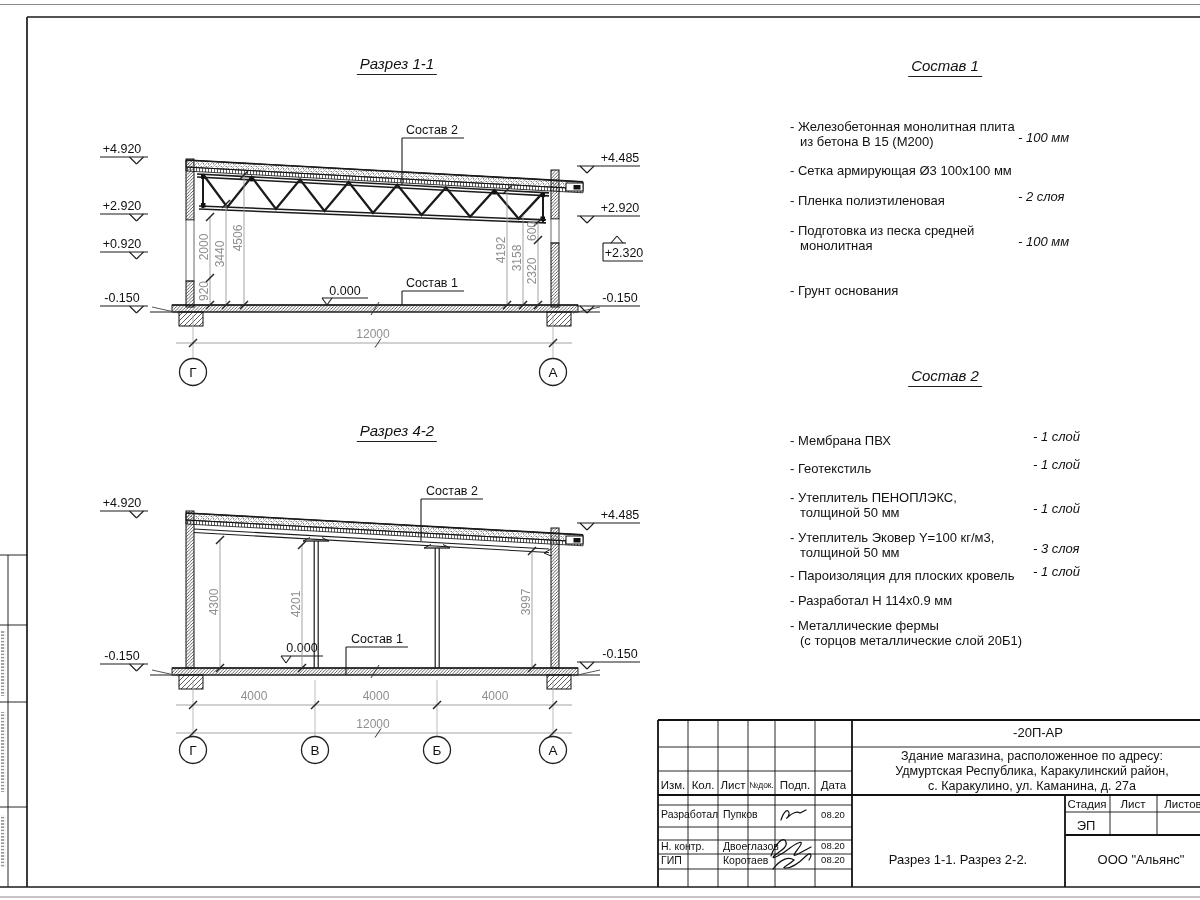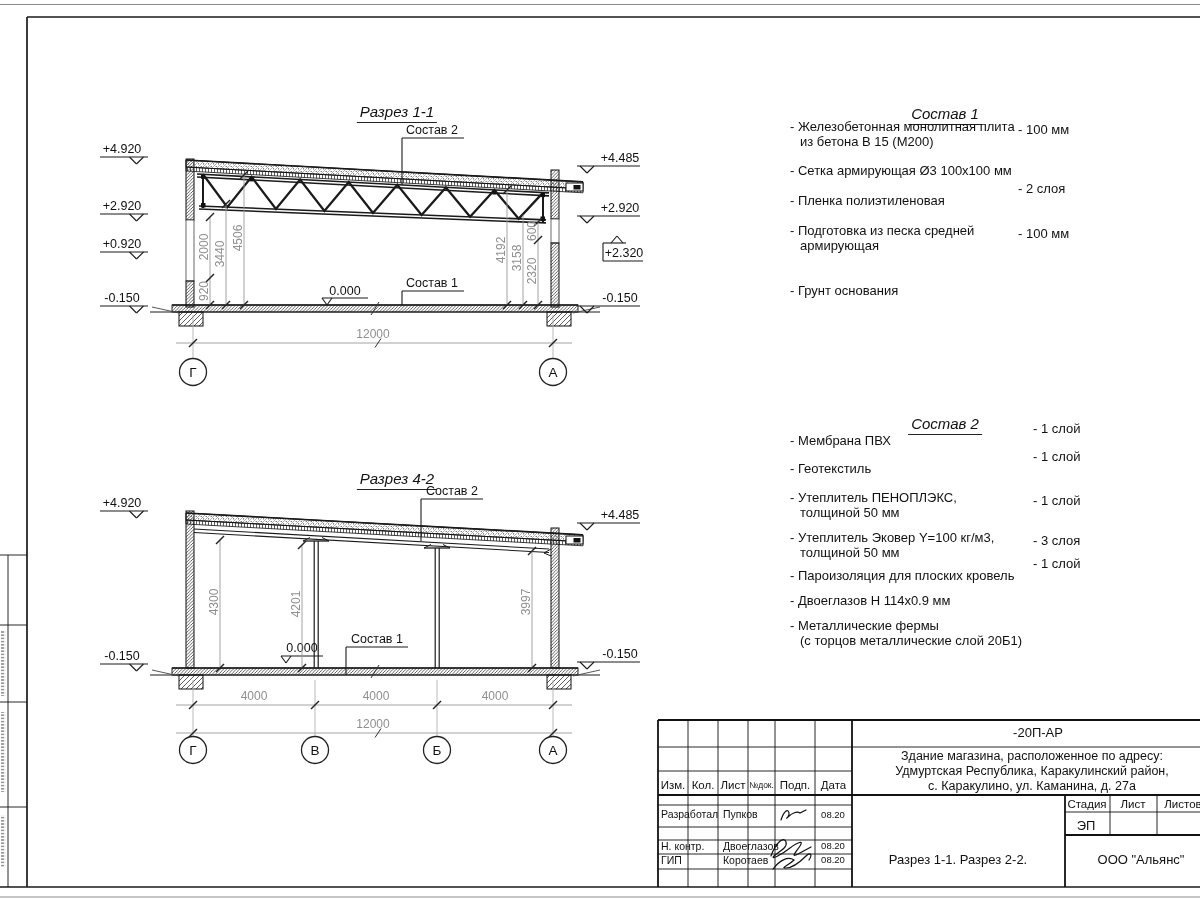--- a/index.html
+++ b/index.html
@@ -1,24 +1,24 @@
 <!DOCTYPE html>
 <html><head>
 <meta charset="utf-8">
 <style>
   html,body{margin:0;padding:0;background:#fff;}
   #sheet{position:relative;width:1200px;height:900px;background:#fff;overflow:hidden;
          font-family:"Liberation Sans",sans-serif;}
   #linework{position:absolute;left:0;top:0;}
   .heading{position:absolute;transform:translateX(-50%);font-style:italic;font-size:15px;
-           color:#111;border-bottom:1.3px solid #222;padding:0 3px 2px;white-space:nowrap;margin-top:48px;}
+           color:#111;border-bottom:1.3px solid #222;padding:0 3px 2px;white-space:nowrap;}
   .mat-item{position:absolute;font-size:13px;line-height:15px;color:#111;white-space:nowrap;}
   .mat-item .l2{display:block;padding-left:10px;}
   .mat-item .l1{display:block;}
-  .mat-item .val{position:absolute;bottom:12px;white-space:nowrap;}
+  .mat-item .val{position:absolute;bottom:4px;white-space:nowrap;font-style:italic;}
   .list-s1 .val{left:228px;}
   .list-s2 .val{left:243px;}
   
   text{font-family:"Liberation Sans",sans-serif;}
   .ft-ev{font-size:12.5px;fill:#111;}
   .ft-lab{font-size:12.5px;fill:#111;}
   .ft-dim{font-size:12px;fill:#8f8f8f;}
   .ft-ax{font-size:13.5px;fill:#111;}
   .ft-tb{font-size:12.5px;fill:#111;}
   .ft-tb-h{font-size:11.5px;fill:#111;}
@@ -413,21 +413,21 @@
     <span class="l1">- Сетка армирующая Ø3 100х100 мм</span>
 
   </div>
   <div class="mat-item list-s1" style="left:790px;top:193px;">
     <span class="l1">- Пленка полиэтиленовая</span>
 
     <span class="val">-  2 слоя</span>
   </div>
   <div class="mat-item list-s1" style="left:790px;top:223px;">
     <span class="l1">- Подготовка из песка средней</span>
-    <span class="l2">армирующая</span>
+    <span class="l2">монолитная</span>
     <span class="val">- 100 мм</span>
   </div>
   <div class="mat-item list-s1" style="left:790px;top:268px;margin-top:15px;">
     <span class="l1">- Грунт основания</span>
 
   </div>
 </div>
 
 <div>
   <div class="mat-item list-s2" style="left:790px;top:433px;">
@@ -449,21 +449,21 @@
     <span class="l1">- Утеплитель Эковер Y=100 кг/м3,</span>
     <span class="l2">толщиной 50 мм</span>
     <span class="val">- 3 слоя</span>
   </div>
   <div class="mat-item list-s2" style="left:790px;top:568px;">
     <span class="l1">- Пароизоляция для плоских кровель</span>
 
     <span class="val">- 1 слой</span>
   </div>
   <div class="mat-item list-s2" style="left:790px;top:593px;">
-    <span class="l1">- Двоеглазов Н 114х0.9 мм</span>
+    <span class="l1">- Разработал Н 114х0.9 мм</span>
 
   </div>
   <div class="mat-item list-s2" style="left:790px;top:618px;">
     <span class="l1">- Металлические фермы</span>
     <span class="l2">(с торцов металлические слой 20Б1)</span>
 
   </div>
 </div>
 
 </div>

